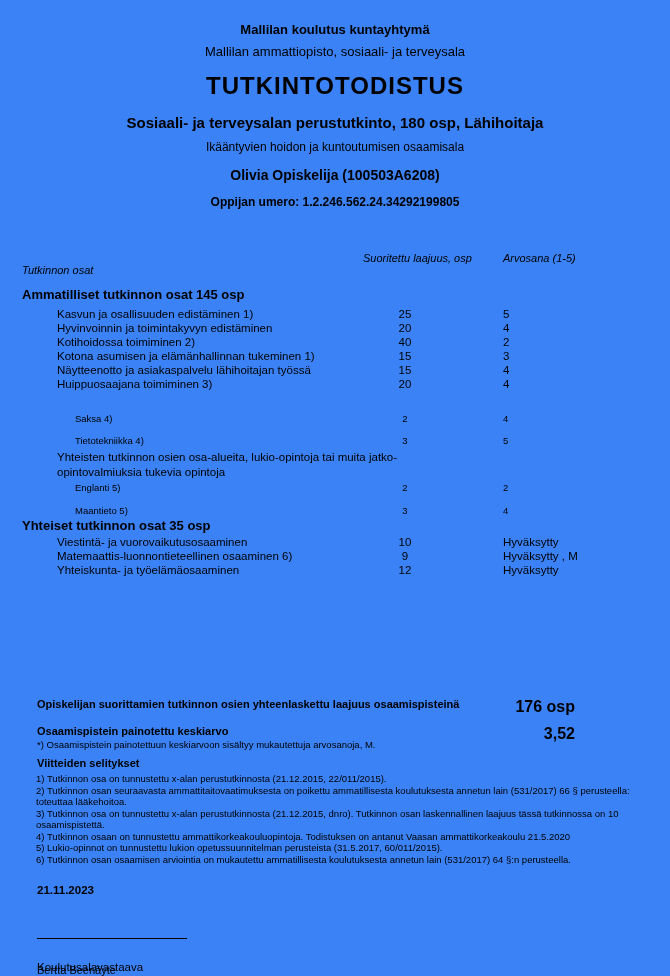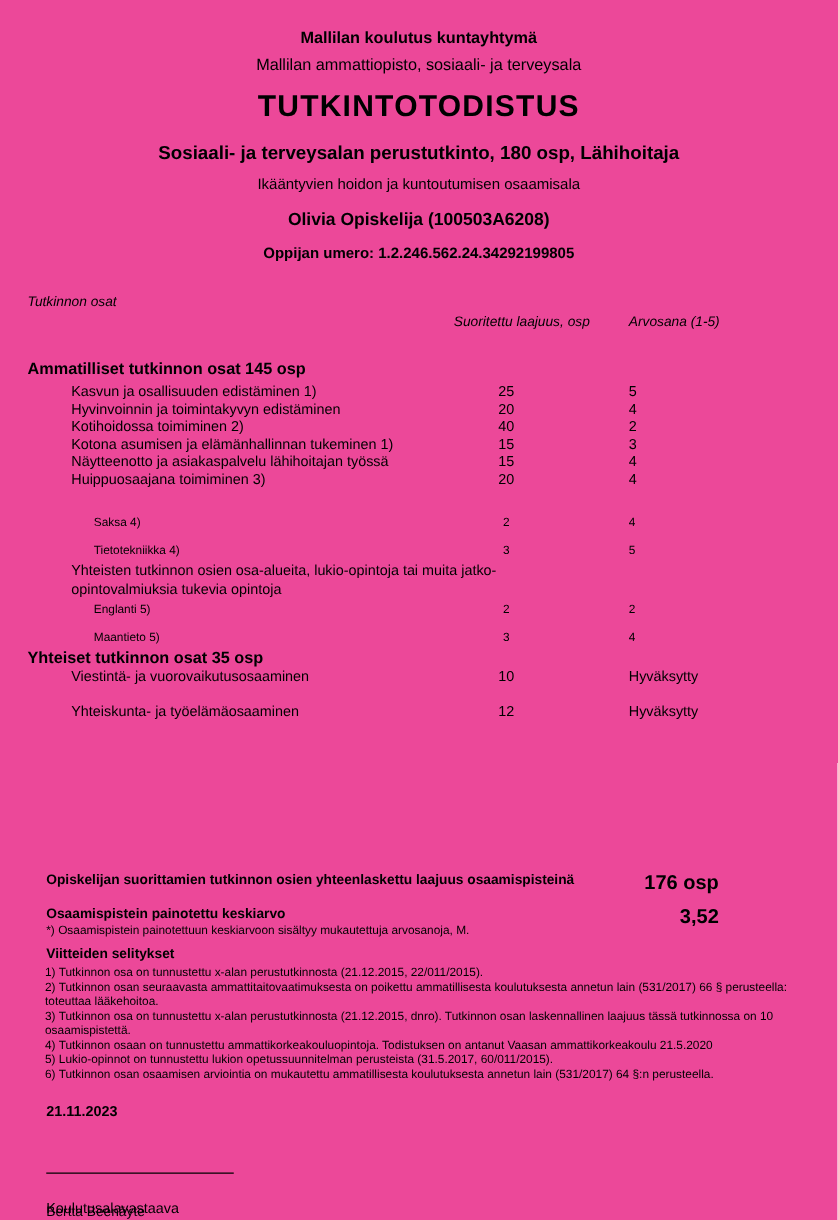--- a/index.html
+++ b/index.html
@@ -1,17 +1,17 @@
 <!DOCTYPE html>
 <html><head>
 <meta charset="utf-8">
 <style>
   html,body{margin:0;padding:0;background:#fff;}
   .page{
-    position:relative;width:670px;height:976px;margin:0 auto;background:#ec4899;
+    position:relative;width:670px;height:976px;margin:0 auto;background:#3b82f6;
     font-family:"Liberation Sans",sans-serif;color:#000;overflow:hidden;
   }
   .abs{position:absolute;}
   .center{left:0;width:670px;text-align:center;}
 
   .org1{top:22px;font-size:13px;font-weight:bold;}
   .org2{top:44px;font-size:13px;}
   .doctitle{top:72px;font-size:24px;font-weight:bold;letter-spacing:1px;}
   .degree{top:114px;font-size:15px;font-weight:bold;}
   .area{top:140px;font-size:12px;}
@@ -49,21 +49,21 @@
 <div class="page">
 
   <div class="abs center org1">Mallilan koulutus kuntayhtymä</div>
   <div class="abs center org2">Mallilan ammattiopisto, sosiaali- ja terveysala</div>
   <div class="abs center doctitle">TUTKINTOTODISTUS</div>
   <div class="abs center degree">Sosiaali- ja terveysalan perustutkinto, 180 osp, Lähihoitaja</div>
   <div class="abs center area">Ikääntyvien hoidon ja kuntoutumisen osaamisala</div>
   <div class="abs center student">Olivia Opiskelija (100503A6208)</div>
   <div class="abs center learner">Oppijan umero: 1.2.246.562.24.34292199805</div>
 
-  <div class="abs colhdr" style="left:22px;top:236px;font-style:italic;">Tutkinnon osat</div>
+  <div class="abs colhdr" style="left:22px;top:264px;font-style:italic;">Tutkinnon osat</div>
   <div class="abs colhdr" style="left:363px;top:252px;">Suoritettu laajuus, osp</div>
   <div class="abs colhdr" style="left:503px;top:252px;">Arvosana (1-5)</div>
 
   <div class="abs sec" style="top:287px;">Ammatilliset tutkinnon osat 145 osp</div>
 
   <div class="row main-row" style="top:308px;">
     <span class="name">Kasvun ja osallisuuden edistäminen 1)</span>
     <span class="osp">25</span>
     <span class="grade">5</span>
   </div>
@@ -117,20 +117,25 @@
     <span class="grade">4</span>
   </div>
 
   <div class="abs sec" style="top:518px;">Yhteiset tutkinnon osat 35 osp</div>
 
   <div class="row main-row" style="top:536px;">
     <span class="name">Viestintä- ja vuorovaikutusosaaminen</span>
     <span class="osp">10</span>
     <span class="grade">Hyväksytty</span>
   </div>
+  <div class="row main-row" style="top:550px;">
+    <span class="name">Matemaattis-luonnontieteellinen osaaminen 6)</span>
+    <span class="osp">9</span>
+    <span class="grade">Hyväksytty ,  M</span>
+  </div>
   <div class="row main-row" style="top:564px;">
     <span class="name">Yhteiskunta- ja työelämäosaaminen</span>
     <span class="osp">12</span>
     <span class="grade">Hyväksytty</span>
   </div>
 
   <div class="abs sum-label" style="top:698px;">Opiskelijan suorittamien tutkinnon osien yhteenlaskettu laajuus  osaamispisteinä</div>
   <div class="abs sum-value" style="top:698px;">176 osp</div>
   <div class="abs sum-label" style="top:725px;">Osaamispistein painotettu keskiarvo</div>
   <div class="abs sum-value" style="top:725px;">3,52</div>

